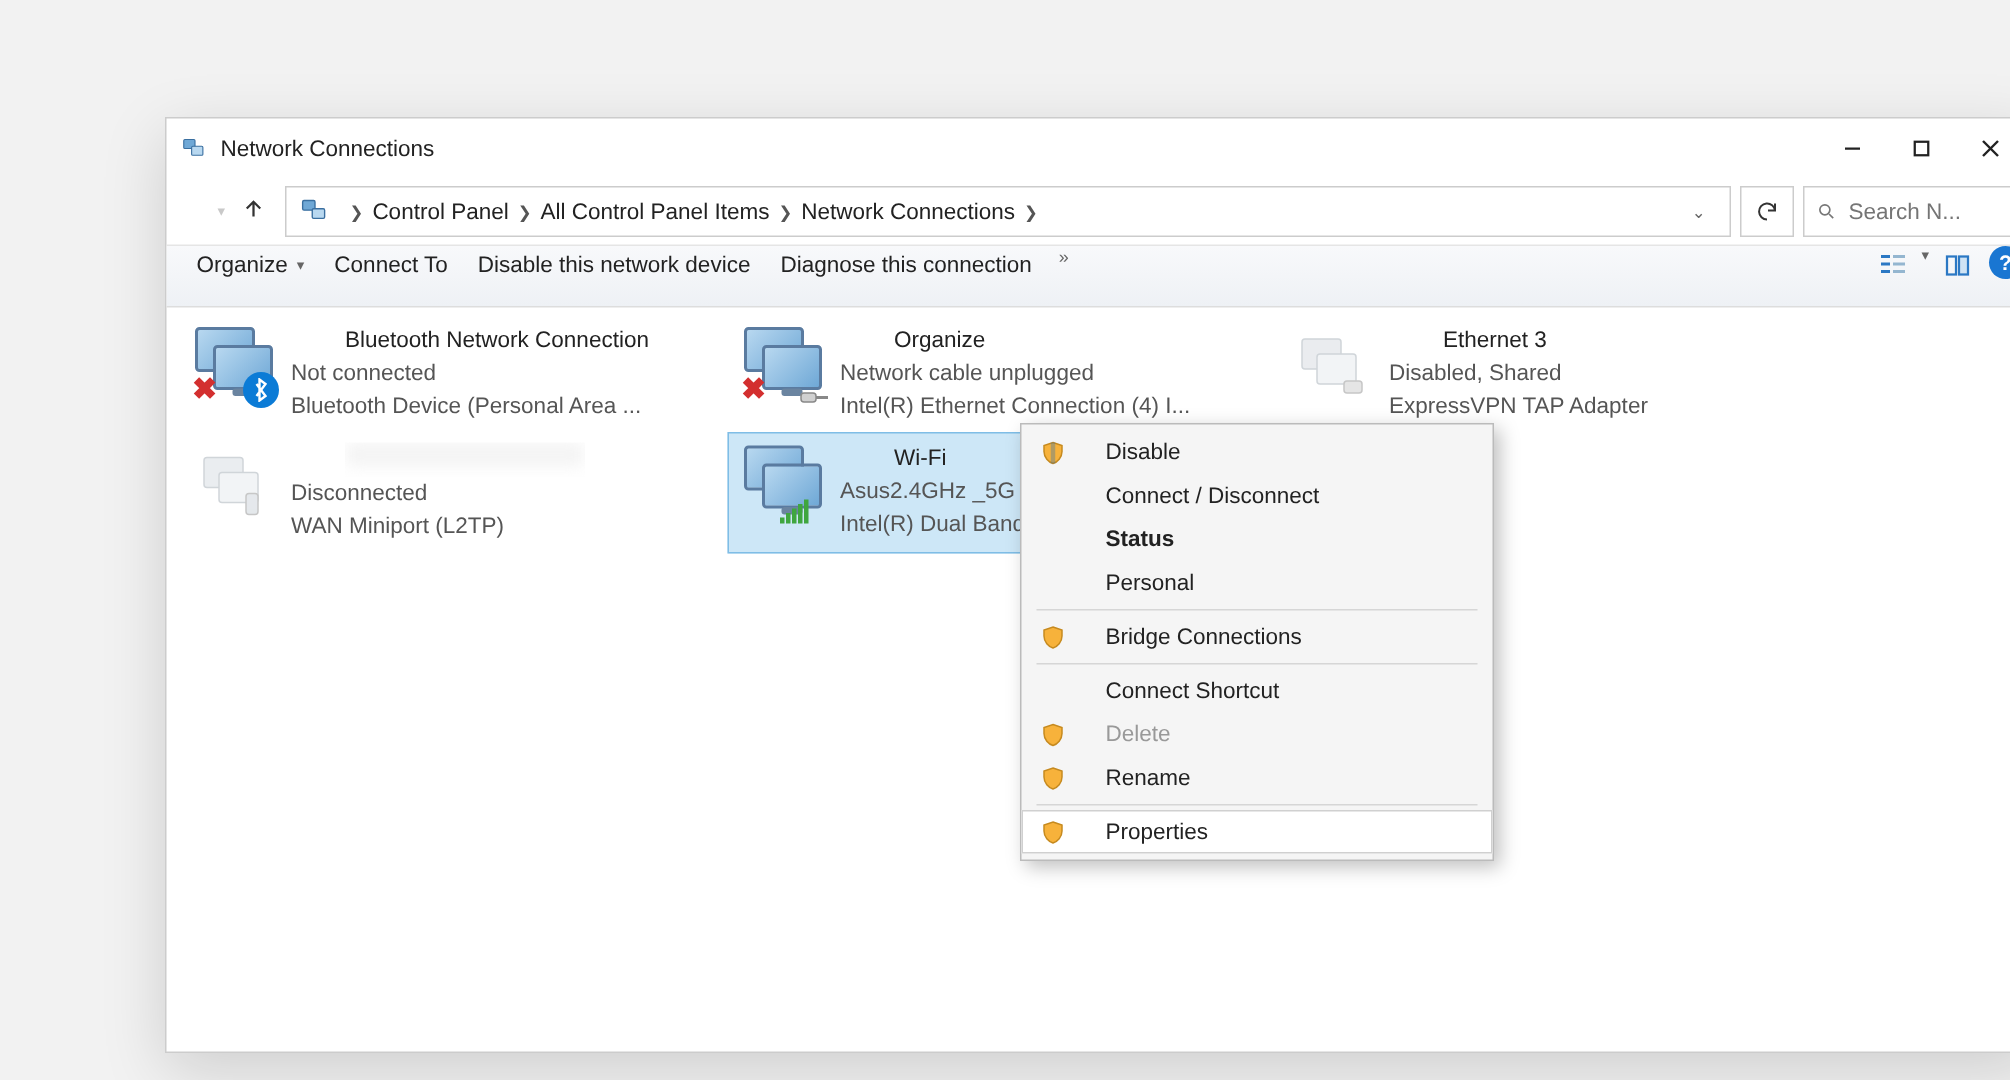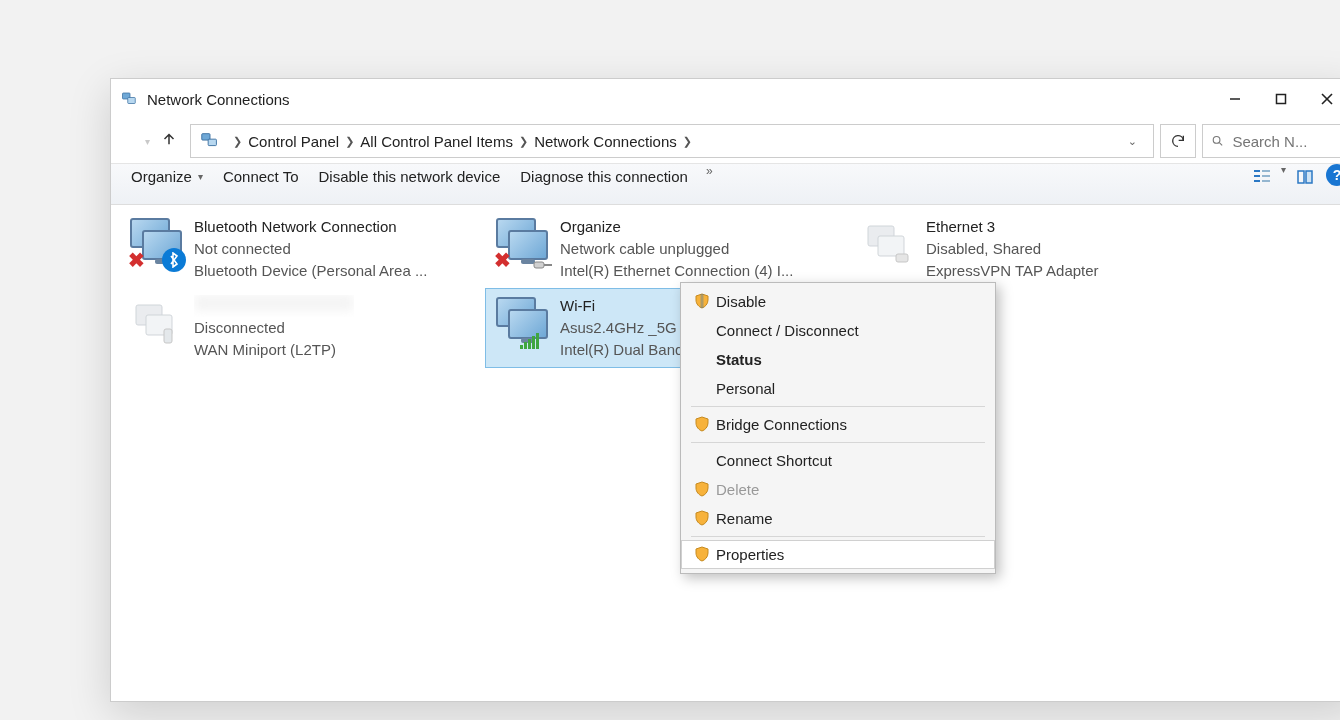--- a/index.html
+++ b/index.html
@@ -43,25 +43,25 @@
 .monitor.back{top:2px;left:6px;}
 .monitor.front{top:14px;left:18px;}
 .redx{position:absolute;bottom:0;left:4px;color:#d32f2f;font-size:20px;font-weight:bold;}
 .bt-badge{position:absolute;bottom:0;right:2px;width:24px;height:24px;border-radius:50%;background:#0b7bd6;display:flex;align-items:center;justify-content:center;}
 .cable-icon{position:absolute;bottom:0;right:0;width:22px;height:14px;}
 .disabled-icon svg{opacity:.55;}
 .signal-bars{position:absolute;bottom:2px;left:30px;display:flex;align-items:flex-end;gap:1px;}
 .signal-bars span{width:3px;background:#3fa63f;}
 .conn-text { padding-left: 6px; overflow: hidden; }
 .conn-text .line { font-size: 15px; color: #333; white-space: nowrap; overflow: hidden; text-overflow: ellipsis; max-width: 280px; line-height:1.45; }
-.conn-text .line.name { color:#222; }
+.conn-text .line.name { color:#222;margin-left:36px; }
 .conn-text .line.sub { color:#555; }
 .blurred { filter: blur(5px); background:#f4f4f4; border-radius:4px; display:inline-block; width:160px; height:16px; }
 .ctxmenu { position: absolute; left: 680px; top: 282px; width: 316px; background: #f5f5f5; border: 1px solid #bbb; box-shadow: 4px 4px 12px rgba(0,0,0,.25); padding: 4px 0; }
-.ctxmenu .item { display:flex; align-items:flex-start; padding: 6px 14px 6px 12px; font-size: 15px; color:#222; gap:5px; }
+.ctxmenu .item { display:flex; align-items:flex-end; padding: 6px 14px 6px 12px; font-size: 15px; color:#222; gap:26px; }
 .ctxmenu .item .shield-slot { width: 18px; display:flex; justify-content:center; }
 .ctxmenu .item.bold { font-weight: 600; }
 .ctxmenu .item.disabled { color:#999; }
 .ctxmenu .item.hover { background:#fff; outline:1px solid #d0d0d0; outline-offset:-1px;}
 .ctxmenu hr { border:none; border-top:1px solid #d6d6d6; margin:3px 10px; }
 </style>
 </head>
 <body>
 
 <div class="window">

